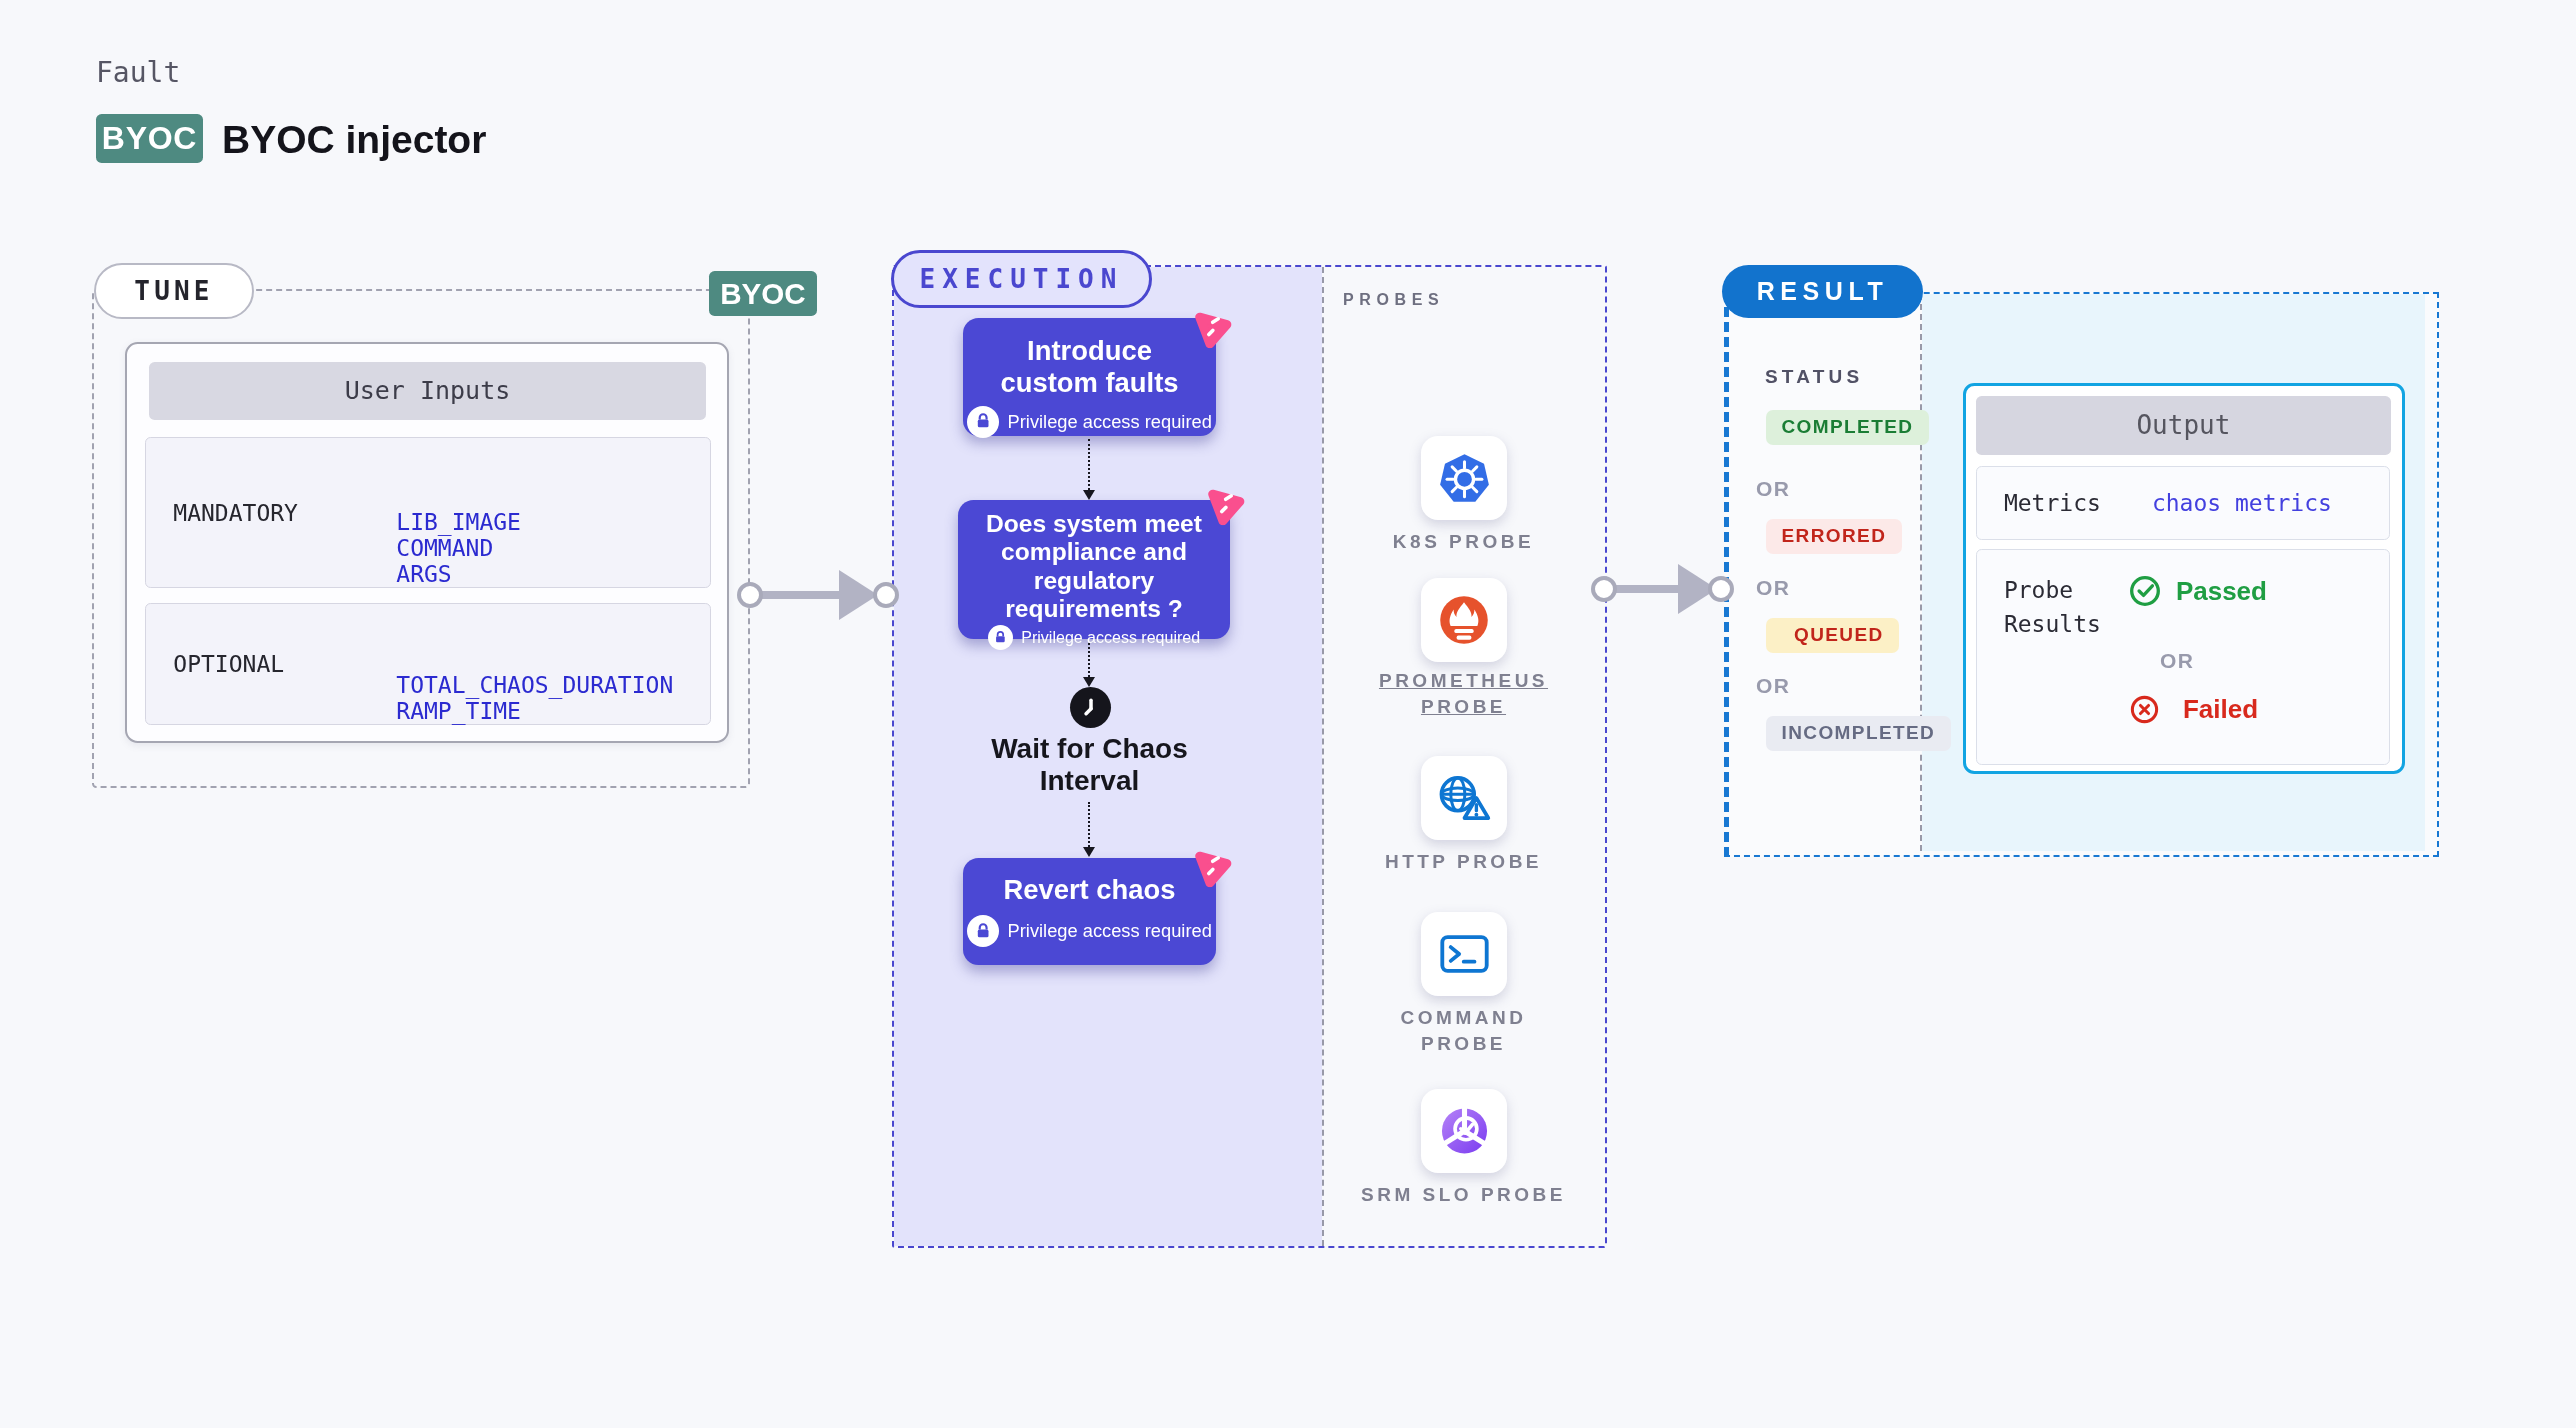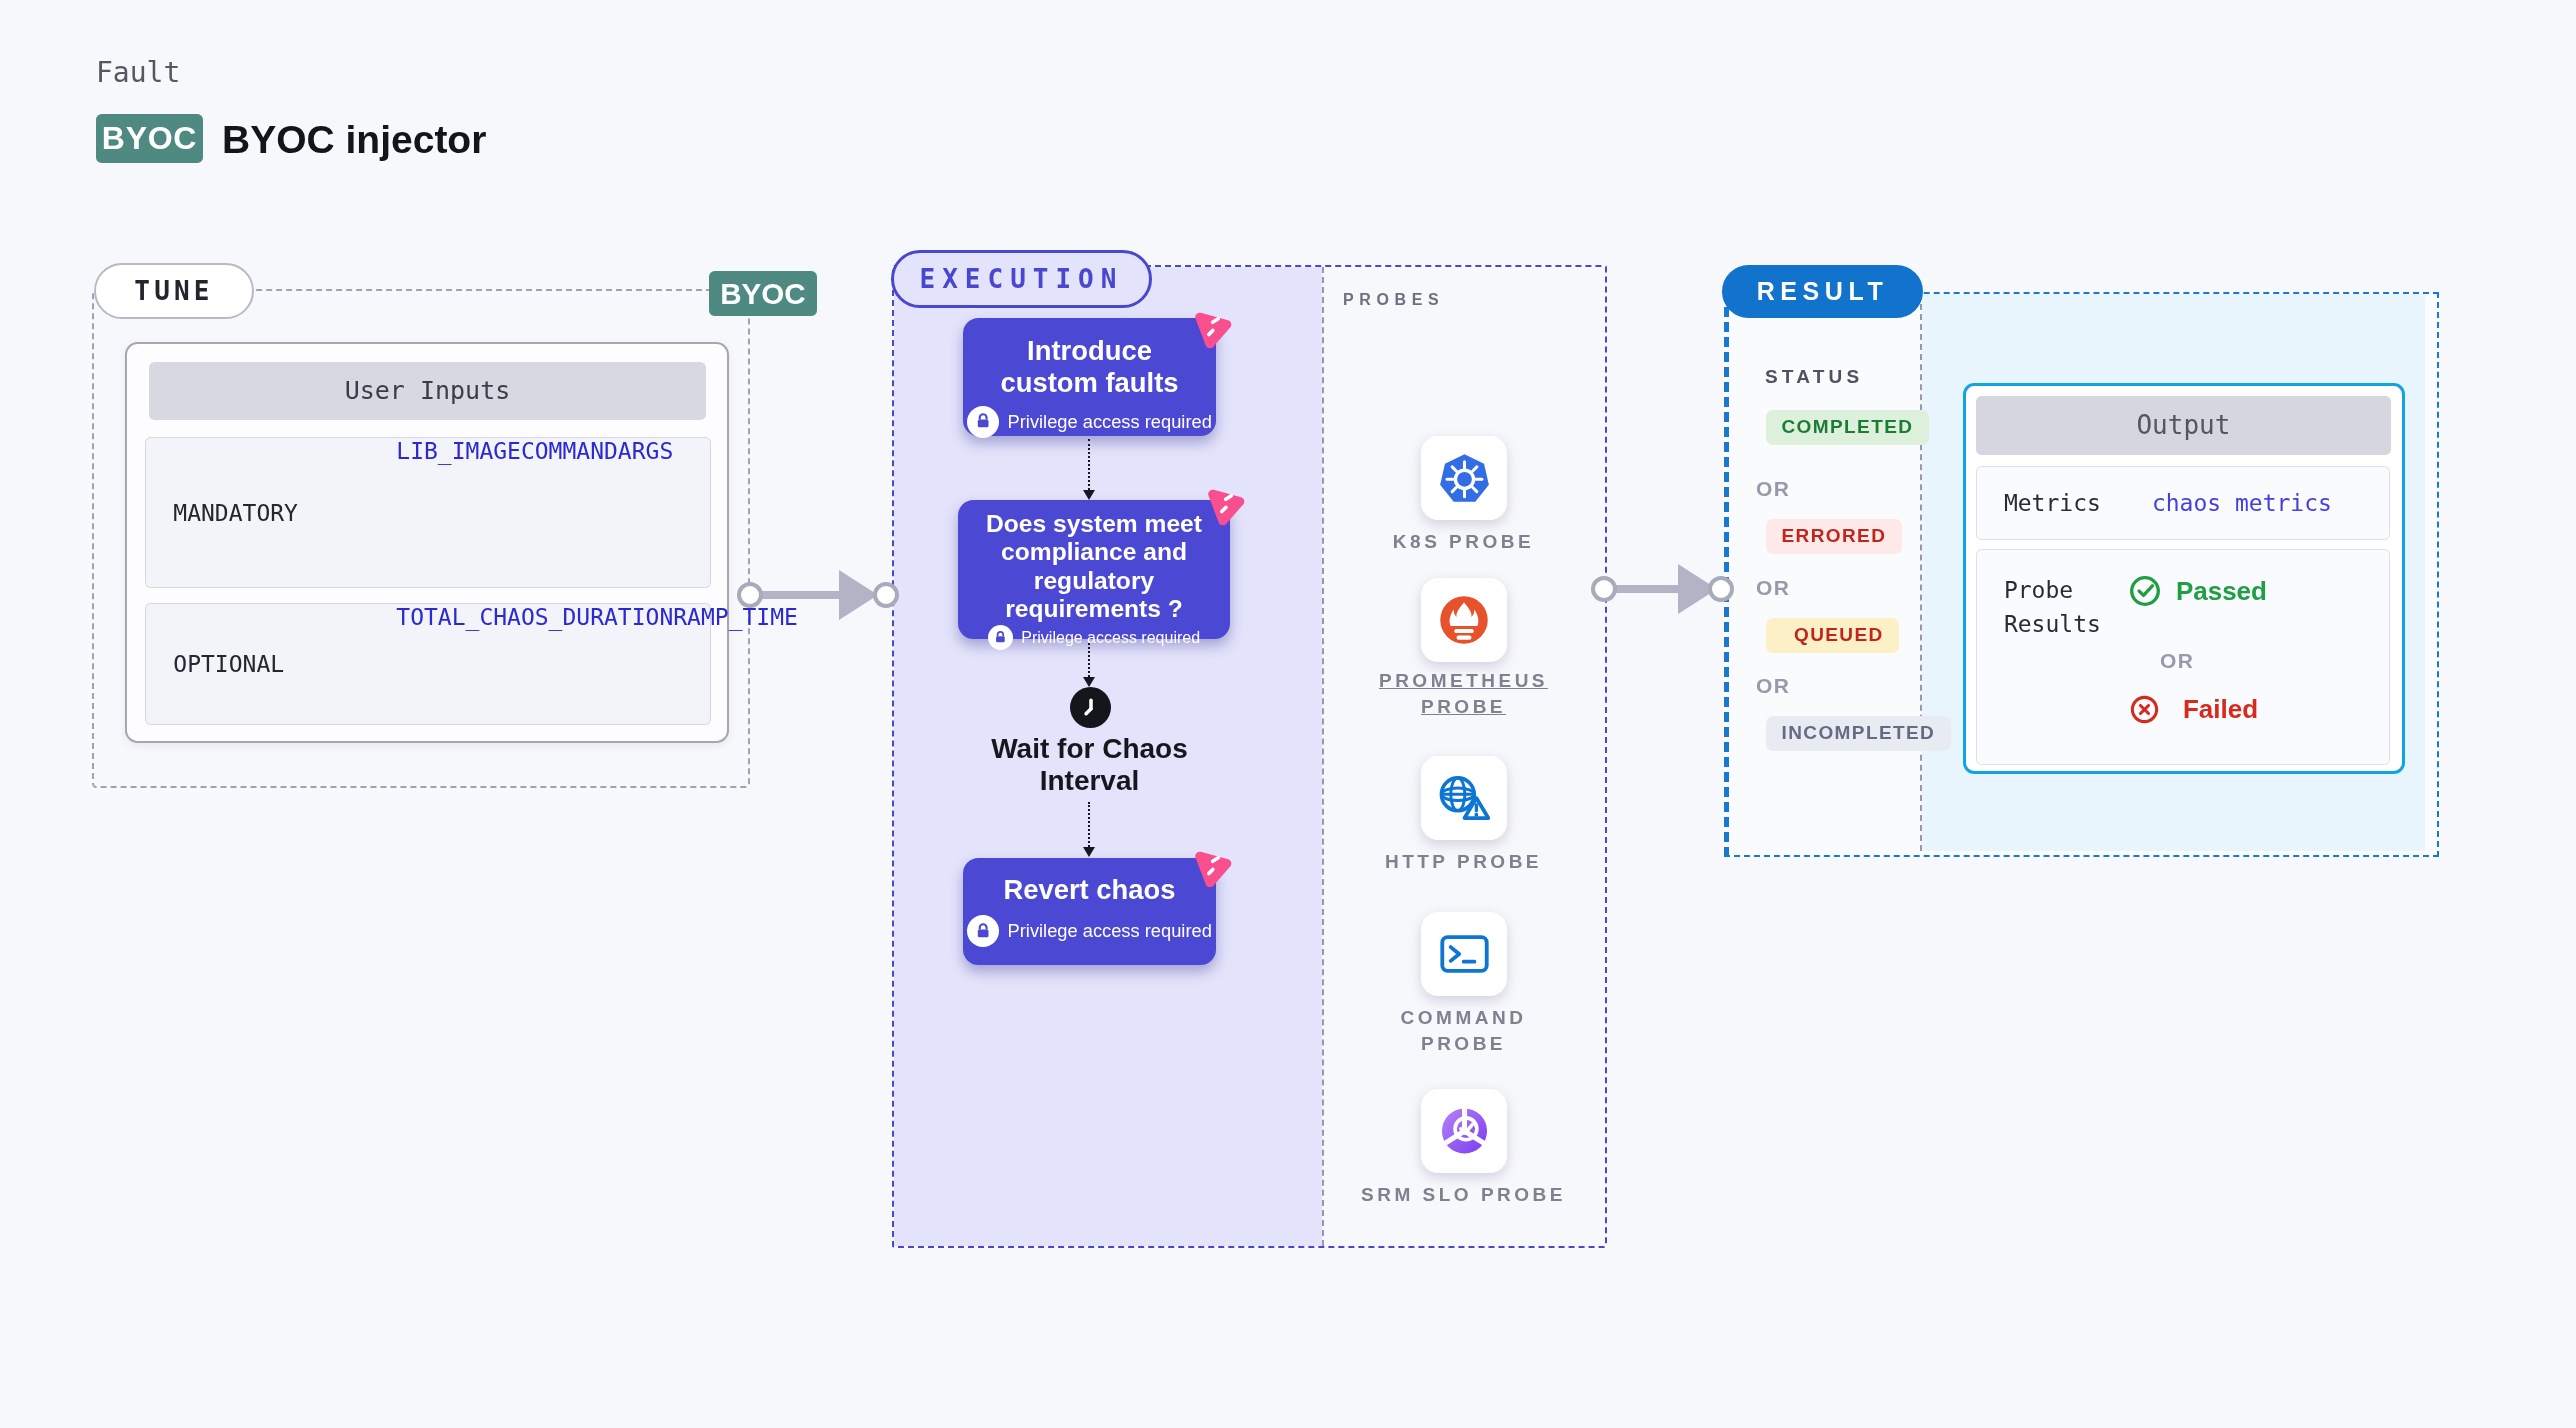--- a/index.html
+++ b/index.html
@@ -28,21 +28,21 @@
   .byoc-badge.corner-badge{left:709px;top:271px;width:108px;height:45px;font-size:29.6px;z-index:3;}
   .inputs-card{left:125px;top:342px;width:600px;height:397px;background:#fdfdff;
     border:2.8px solid #a5a6b2;border-radius:12.7px;box-shadow:0 2.8px 7px rgba(120,120,150,.12);}
   .inputs-header{left:22px;top:17.6px;width:557px;height:58px;background:#d8d8e2;border-radius:5.6px;
     display:flex;align-items:center;justify-content:center;font-size:25px;color:#3c3c49;}
   .input-row{background:#f3f3fa;border:1.4px solid #d6d6e2;border-radius:5.6px;
     display:flex;align-items:center;}
   .input-row.row-mandatory{left:18.3px;top:93px;width:564px;height:149px;}
   .input-row.row-optional{left:18.3px;top:259px;width:564px;height:120px;}
   .input-row .row-label{position:absolute;left:27px;font-size:23px;color:#26262e;}
-  .row-values{position:absolute;left:250px;top:0;bottom:0;display:flex;flex-direction:row;
+  .row-values{position:absolute;left:250px;top:0;bottom:0;display:flex;flex-direction:column;
     justify-content:flex-end;}
   .row-values span{font-size:23px;color:#2b2ad0;}
 
   
   .conn{width:18.3px;height:18.3px;border:4.2px solid #a9aaba;background:#fff;border-radius:50%;z-index:4;}
   .hline{height:8.4px;background:#b2b3c4;}
   .hhead{width:0;height:0;border-top:25px solid transparent;border-bottom:25px solid transparent;
     border-left:39px solid #b2b3c4;}
 
   

